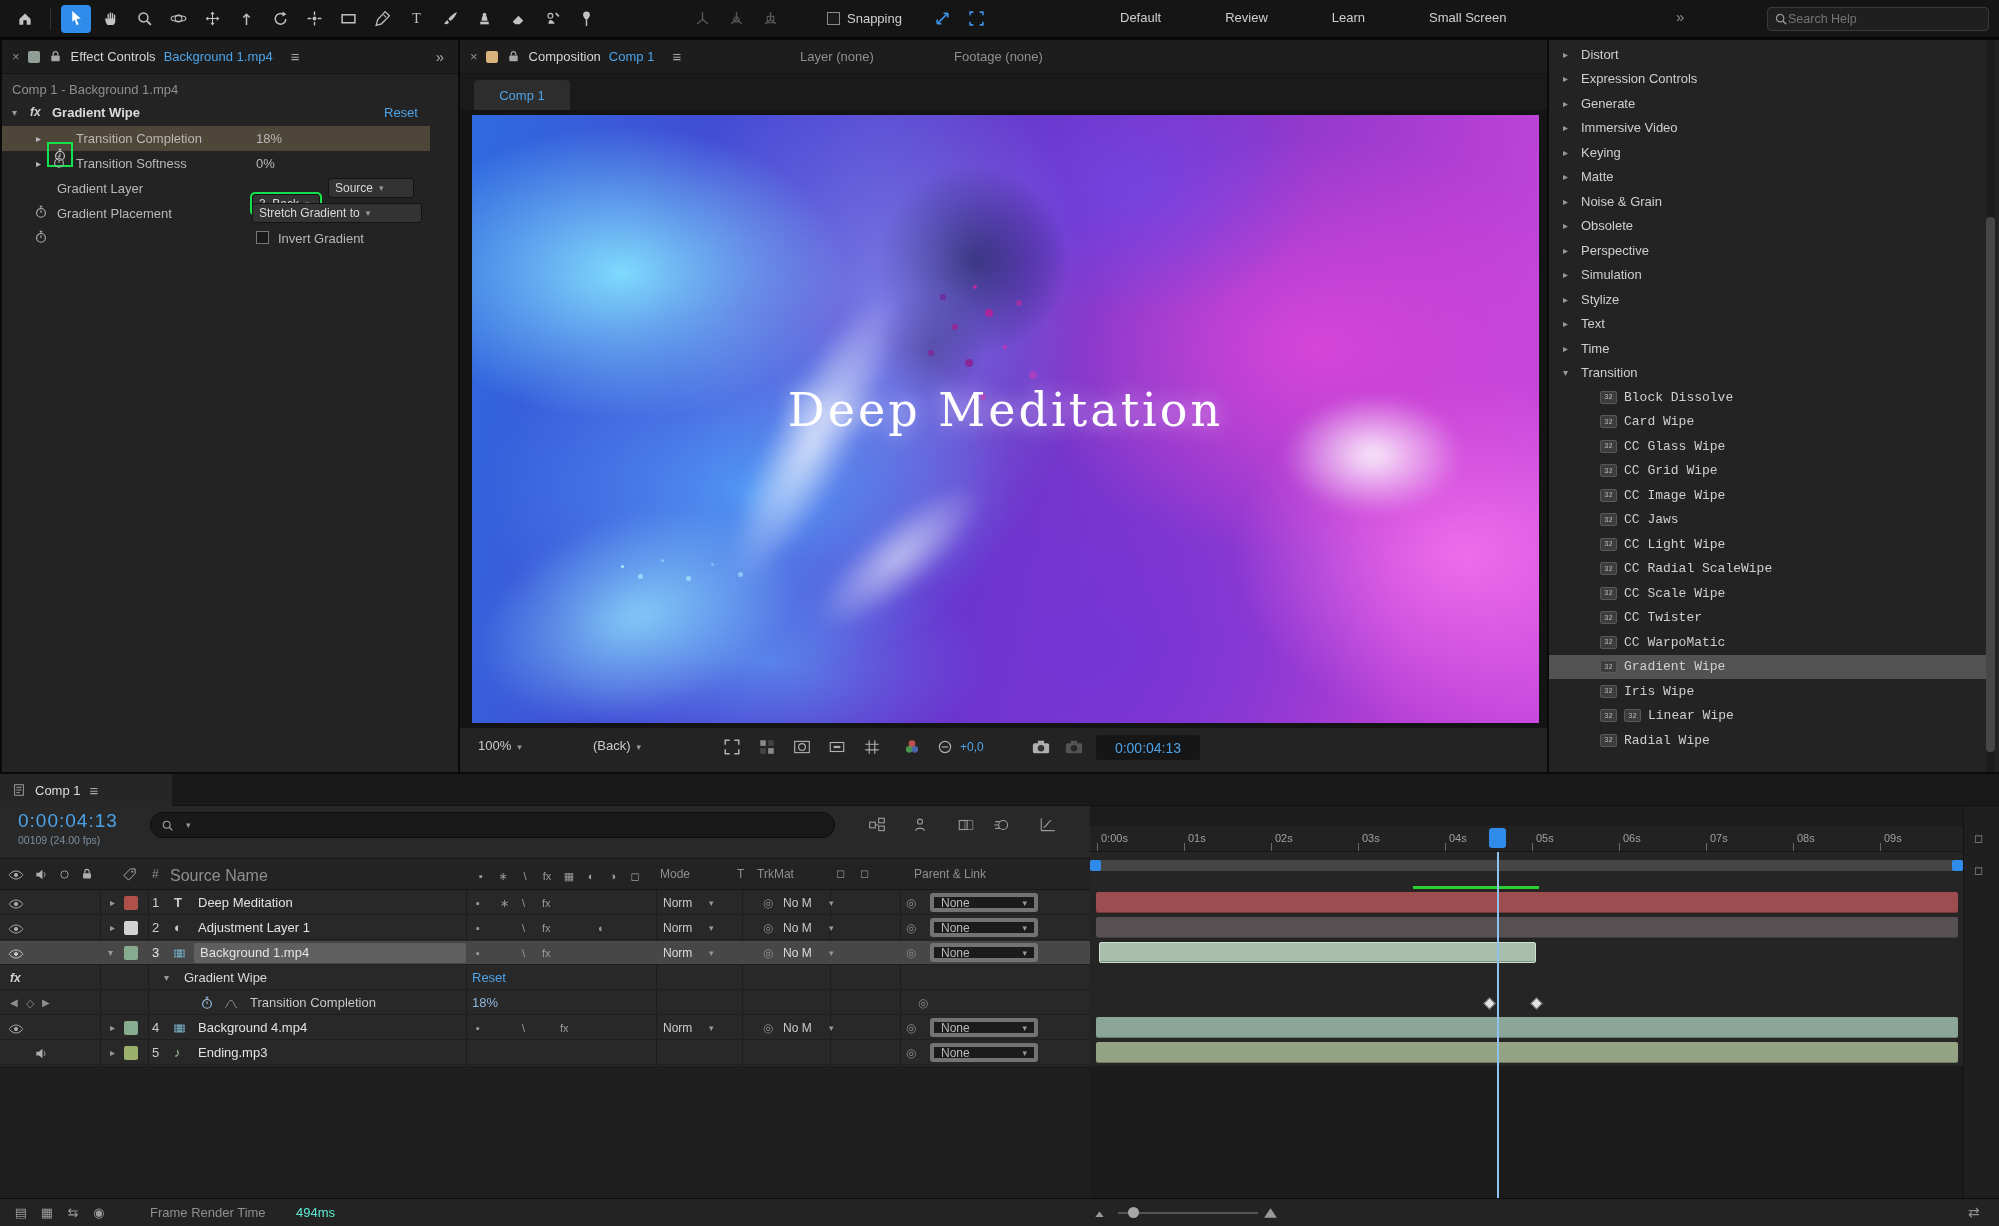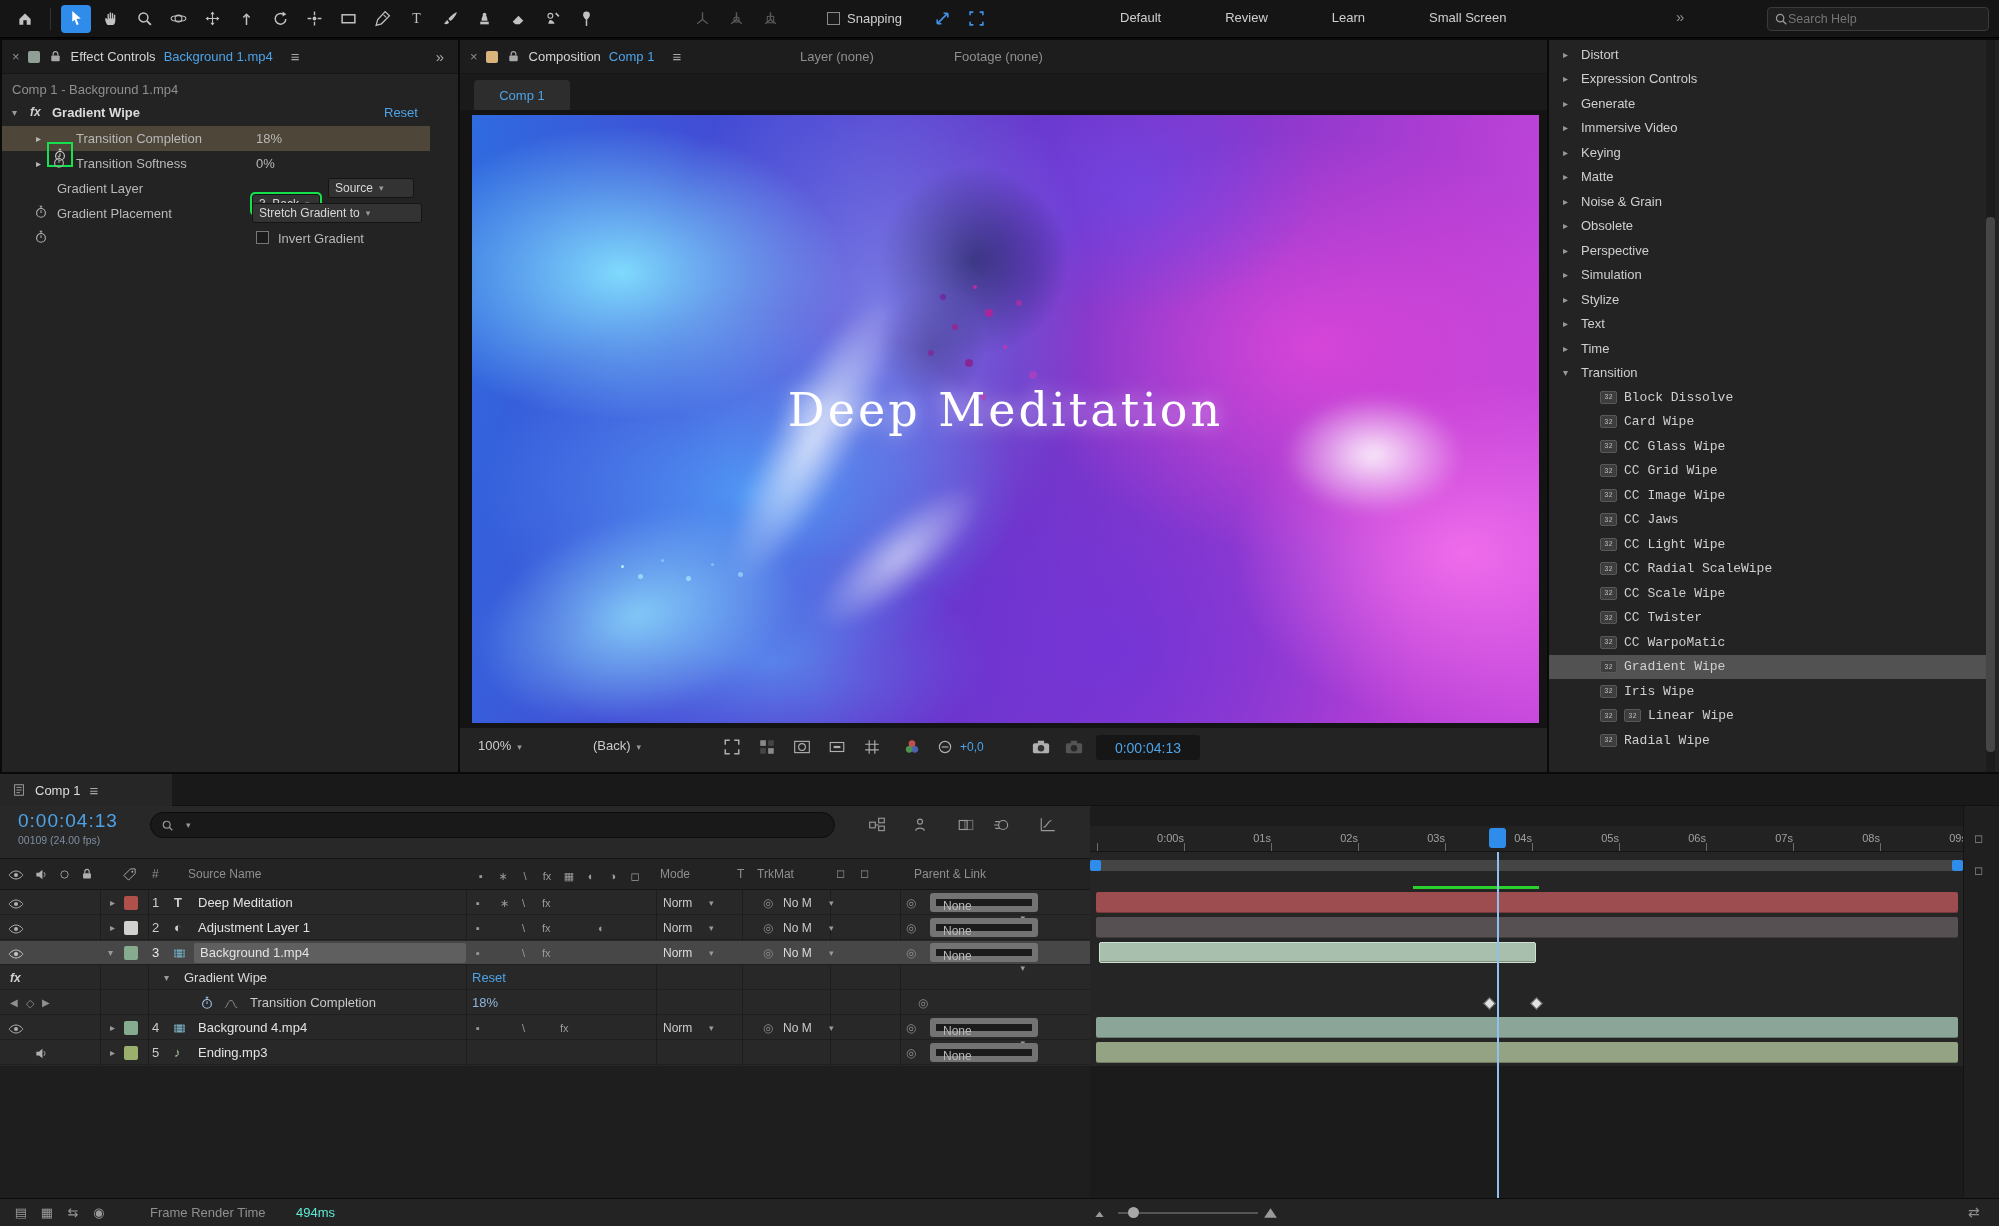--- a/index.html
+++ b/index.html
@@ -66,23 +66,23 @@
 .fx-chip{width:17px;height:13px;background:#3d3d3d;border:1px solid #585858;border-radius:2px;font-size:7px;color:#bbb;display:flex;align-items:center;justify-content:center;margin-right:7px;flex:none;}
 
 .timeline{position:absolute;left:0;top:774px;width:1999px;height:452px;background:#222;}
 .tl-tabbar{position:absolute;left:0;top:0;width:1999px;height:32px;background:#191919;border-bottom:1px solid #111;}
 .tl-tab{position:absolute;left:0;top:0;width:172px;height:32px;background:#262626;display:flex;align-items:center;gap:9px;padding:0 12px;color:#ddd;}
 .tl-left{position:absolute;left:0;top:32px;width:1090px;height:392px;background:#282828;}
 .tl-row{position:absolute;left:0;width:1090px;height:24px;border-bottom:1px solid #1f1f1f;}
 .tl-row .cell{position:absolute;top:0;height:24px;line-height:24px;}
 .sel-row{background:#474747;}
 .name{color:#e2e2e2;}
-.pill-dd{position:absolute;top:2px;height:19px;background:#1b1b1b;border:6px solid #737373;border-radius:3px;display:flex;align-items:flex-start;padding:0 7px;color:#bbb;font-size:12px;flex-direction:column;}
+.pill-dd{position:absolute;top:2px;height:19px;background:#1b1b1b;border:4px solid #737373;border-radius:3px;display:flex;align-items:center;padding:0 7px;color:#bbb;font-size:12px;}
 .colsep{position:absolute;top:84px;width:1px;height:199px;background:#1d1d1d;}
-.tl-right{position:absolute;left:1090px;top:32px;width:909px;height:392px;background:#252525;text-align:right;}
+.tl-right{position:absolute;left:1090px;top:32px;width:909px;height:392px;background:#252525;}
 .ruler{position:absolute;left:0;top:20px;width:873px;height:26px;background:#222;border-bottom:1px solid #161616;display:flex;padding-left:7px;}
 .ruler-cell{position:relative;width:87px;color:#a0a0a0;font-size:11px;padding:6px 0 0 4px;flex:none;}
 .ruler-cell::before{content:"";position:absolute;left:0;bottom:0;width:1px;height:8px;background:#6a6a6a;}
 .bar{position:absolute;border-radius:2px;box-shadow:inset 0 -1px 0 rgba(0,0,0,.25);}
 .kf{position:absolute;width:9px;height:9px;background:#e2e2e2;border:1px solid #555;transform:rotate(45deg);}
 .tl-footer{position:absolute;left:0;top:424px;width:1999px;height:28px;background:#232323;border-top:1px solid #0c0c0c;}
 .tfi{display:inline-block;width:26px;text-align:center;color:#9a9a9a;font-size:13px;line-height:27px;}
 .swh{display:inline-block;width:22px;text-align:center;color:#9a9a9a;font-size:11px;}
 .sw{color:#9a9a9a;font-size:11px;}
 .tl-search{position:absolute;left:150px;top:6px;width:685px;height:26px;background:#191919;border:1px solid #0c0c0c;border-radius:13px;display:flex;align-items:center;padding:0 10px;gap:6px;}
@@ -691,21 +691,21 @@
               <path d="M5.5 7V5.2a2.5 2.5 0 0 1 5 0V7" stroke="#b0b0b0" fill="none" stroke-width="1.3"></path>
             </svg>
           </span>
         <span class="ic" style="left:122px;top:8px">
             <svg width="15" height="15" viewBox="0 0 16 16">
               <path d="M2 9l7-7h5v5l-7 7z" stroke="#b0b0b0" fill="none"></path>
               <circle cx="11" cy="5" r="1" fill="#b0b0b0"></circle>
             </svg>
           </span>
         <span class="t dim" style="left:152px;top:8px;font-size:12px">#</span>
-        <span class="t dim" style="left:188px;top:8px;font-size:12px">Source Name</span>
+        <span class="t dim" style="left:170px;top:8px;font-size:16px">Source Name</span>
         <span class="t" style="left:470px;top:9px"><span class="swh">▪</span><span class="swh">∗</span><span class="swh">\</span><span class="swh">fx</span><span class="swh">▦</span><span class="swh">◐</span><span class="swh">◑</span><span class="swh">◻</span></span>
         <span class="t dim" style="left:660px;top:8px;font-size:12px">Mode</span>
         <span class="t dim" style="left:737px;top:8px;font-size:12px">T</span>
         <span class="t dim" style="left:757px;top:8px;font-size:12px">TrkMat</span>
         <span class="t dim" style="left:836px;top:8px;font-size:11px">◻</span>
         <span class="t dim" style="left:860px;top:8px;font-size:11px">◻</span>
         <span class="t dim" style="left:914px;top:8px;font-size:12px">Parent &amp; Link</span>
       </div>
       <div class="colsep" style="left:100px"></div>
       <div class="colsep" style="left:148px"></div>

